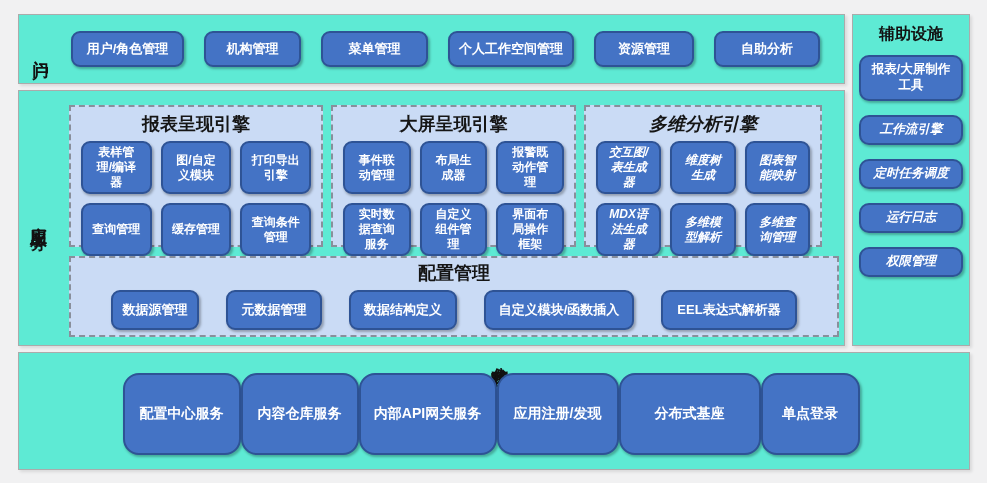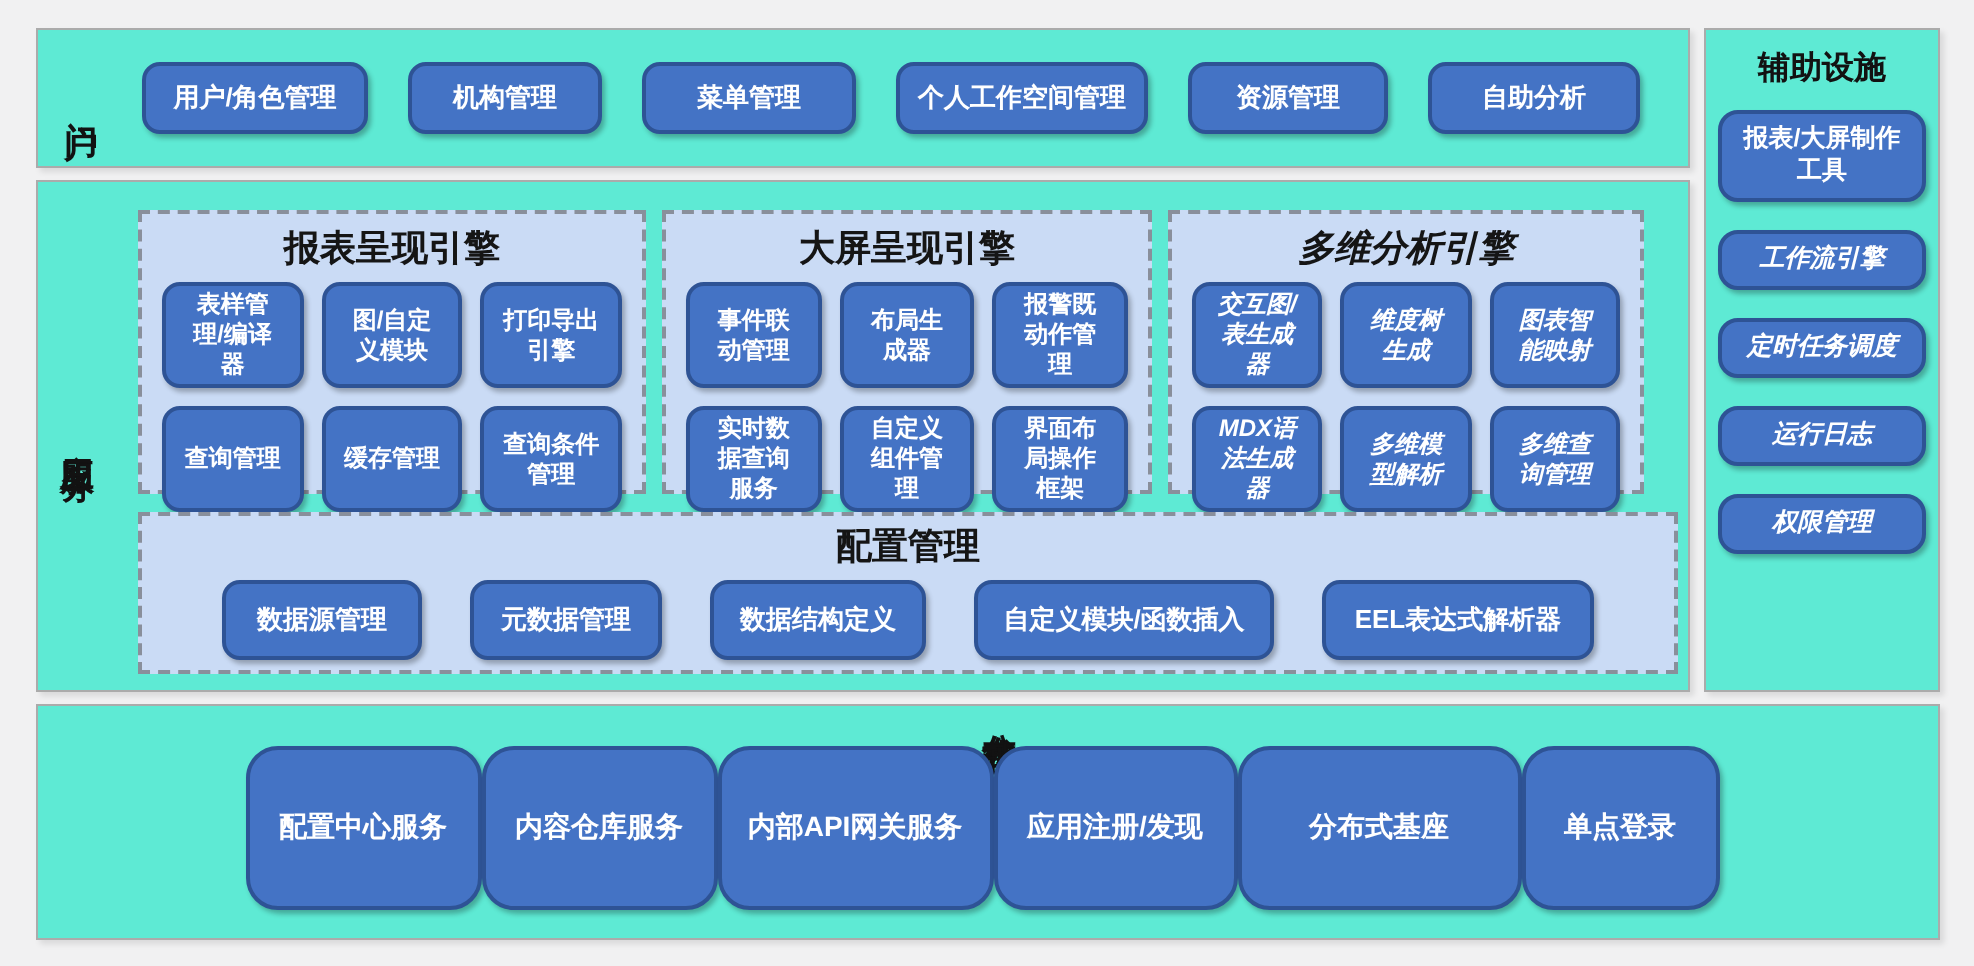--- a/index.html
+++ b/index.html
@@ -59,21 +59,21 @@
   .aux .btn { width:104px; font-size:12.5px; border-radius:10px; margin-bottom:14px; }
   .aux .btn.tall { min-height:46px; }
   .aux .btn.short { min-height:30px;font-style:italic; }
   
   .foundation { left:18px; top:352px; width:952px; height:118px; display:flex; align-items:center;flex-direction:column; }
   .foundation .vlabel { margin-left:11px; font-size:17px; letter-spacing:1px; }
   .foundation-row { flex:1; display:flex; align-items:center; justify-content:space-between; padding:0 26px 0 20px; }
   .foundation .btn { height:82px; border-radius:16px; font-size:14px; }
   
   .w1{width:113px}.w2{width:97px}.w3{width:107px}.w4{width:126px}.w5{width:100px}.w6{width:106px}
-  .cw1{width:100px}.cw2{width:96px}.cw3{width:108px}.cw4{width:150px}.cw5{width:136px}
+  .cw1{width:88px}.cw2{width:96px}.cw3{width:108px}.cw4{width:150px}.cw5{width:136px}
   .fw1{width:118px}.fw2{width:118px}.fw3{width:138px}.fw4{width:122px}.fw5{width:142px}.fw6{width:99px}
 </style>
 </head>
 <body>
 
 <div class="page">
 
   <section class="box portal">
     <div class="vlabel">门户</div>
     <div class="portal-row">

